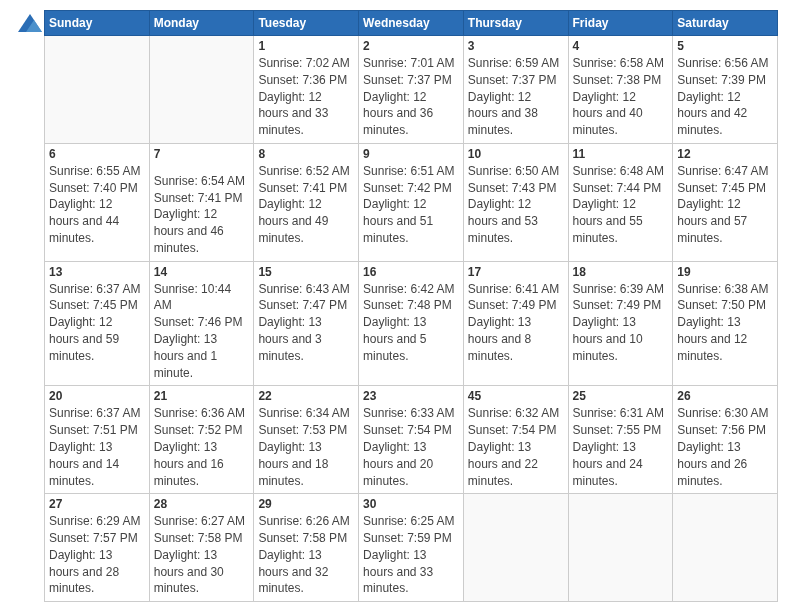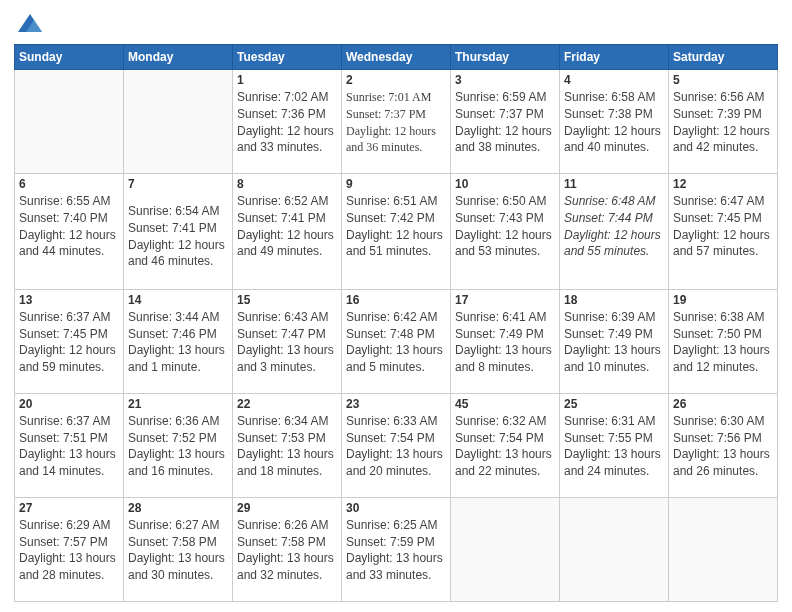--- a/index.html
+++ b/index.html
@@ -9,21 +9,21 @@
       width: 792px;
       height: 612px;
       overflow: hidden;
     }
     .page {
       width: 792px;
       height: 612px;
       background: #fff;
       padding: 10px 14px 10px 14px;
       display: flex;
-      flex-direction: column;
+      flex-direction: row;
     }
     .header {
       display: flex;
       justify-content: space-between;
       align-items: flex-start;
       margin-bottom: 6px;
     }
     .logo {
       display: flex;
       align-items: center;
@@ -137,21 +137,21 @@
           <td class="empty"></td>
           <td class="empty"></td>
           <td>
             <span class="day-number">1</span>
             <div class="day-info" style="white-space: pre-line;">Sunrise: 7:02 AM
 Sunset: 7:36 PM
 Daylight: 12 hours and 33 minutes.</div>
           </td>
           <td>
             <span class="day-number">2</span>
-            <div class="day-info" style="white-space: pre-line; font-family: Liberation Serif, serif;">Sunrise: 7:01 AM
+            <div class="day-info" style="white-space: pre-line;">Sunrise: 7:01 AM
 Sunset: 7:37 PM
 Daylight: 12 hours and 36 minutes.</div>
           </td>
           <td>
             <span class="day-number">3</span>
             <div class="day-info" style="white-space: pre-line;">Sunrise: 6:59 AM
 Sunset: 7:37 PM
 Daylight: 12 hours and 38 minutes.</div>
           </td>
           <td>
@@ -193,41 +193,41 @@
 Daylight: 12 hours and 51 minutes.</div>
           </td>
           <td>
             <span class="day-number">10</span>
             <div class="day-info" style="white-space: pre-line;">Sunrise: 6:50 AM
 Sunset: 7:43 PM
 Daylight: 12 hours and 53 minutes.</div>
           </td>
           <td>
             <span class="day-number">11</span>
-            <div class="day-info" style="white-space: pre-line; font-style: italic;">Sunrise: 6:48 AM
+            <div class="day-info" style="white-space: pre-line;">Sunrise: 6:48 AM
 Sunset: 7:44 PM
 Daylight: 12 hours and 55 minutes.</div>
           </td>
           <td>
             <span class="day-number">12</span>
             <div class="day-info" style="white-space: pre-line;">Sunrise: 6:47 AM
 Sunset: 7:45 PM
 Daylight: 12 hours and 57 minutes.</div>
           </td>
         </tr>
         <tr>
           <td>
             <span class="day-number">13</span>
             <div class="day-info" style="white-space: pre-line;">Sunrise: 6:37 AM
 Sunset: 7:45 PM
 Daylight: 12 hours and 59 minutes.</div>
           </td>
           <td>
             <span class="day-number">14</span>
-            <div class="day-info" style="white-space: pre-line;">Sunrise: 3:44 AM
+            <div class="day-info" style="white-space: pre-line;">Sunrise: 10:44 AM
 Sunset: 7:46 PM
 Daylight: 13 hours and 1 minute.</div>
           </td>
           <td>
             <span class="day-number">15</span>
             <div class="day-info" style="white-space: pre-line;">Sunrise: 6:43 AM
 Sunset: 7:47 PM
 Daylight: 13 hours and 3 minutes.</div>
           </td>
           <td>

